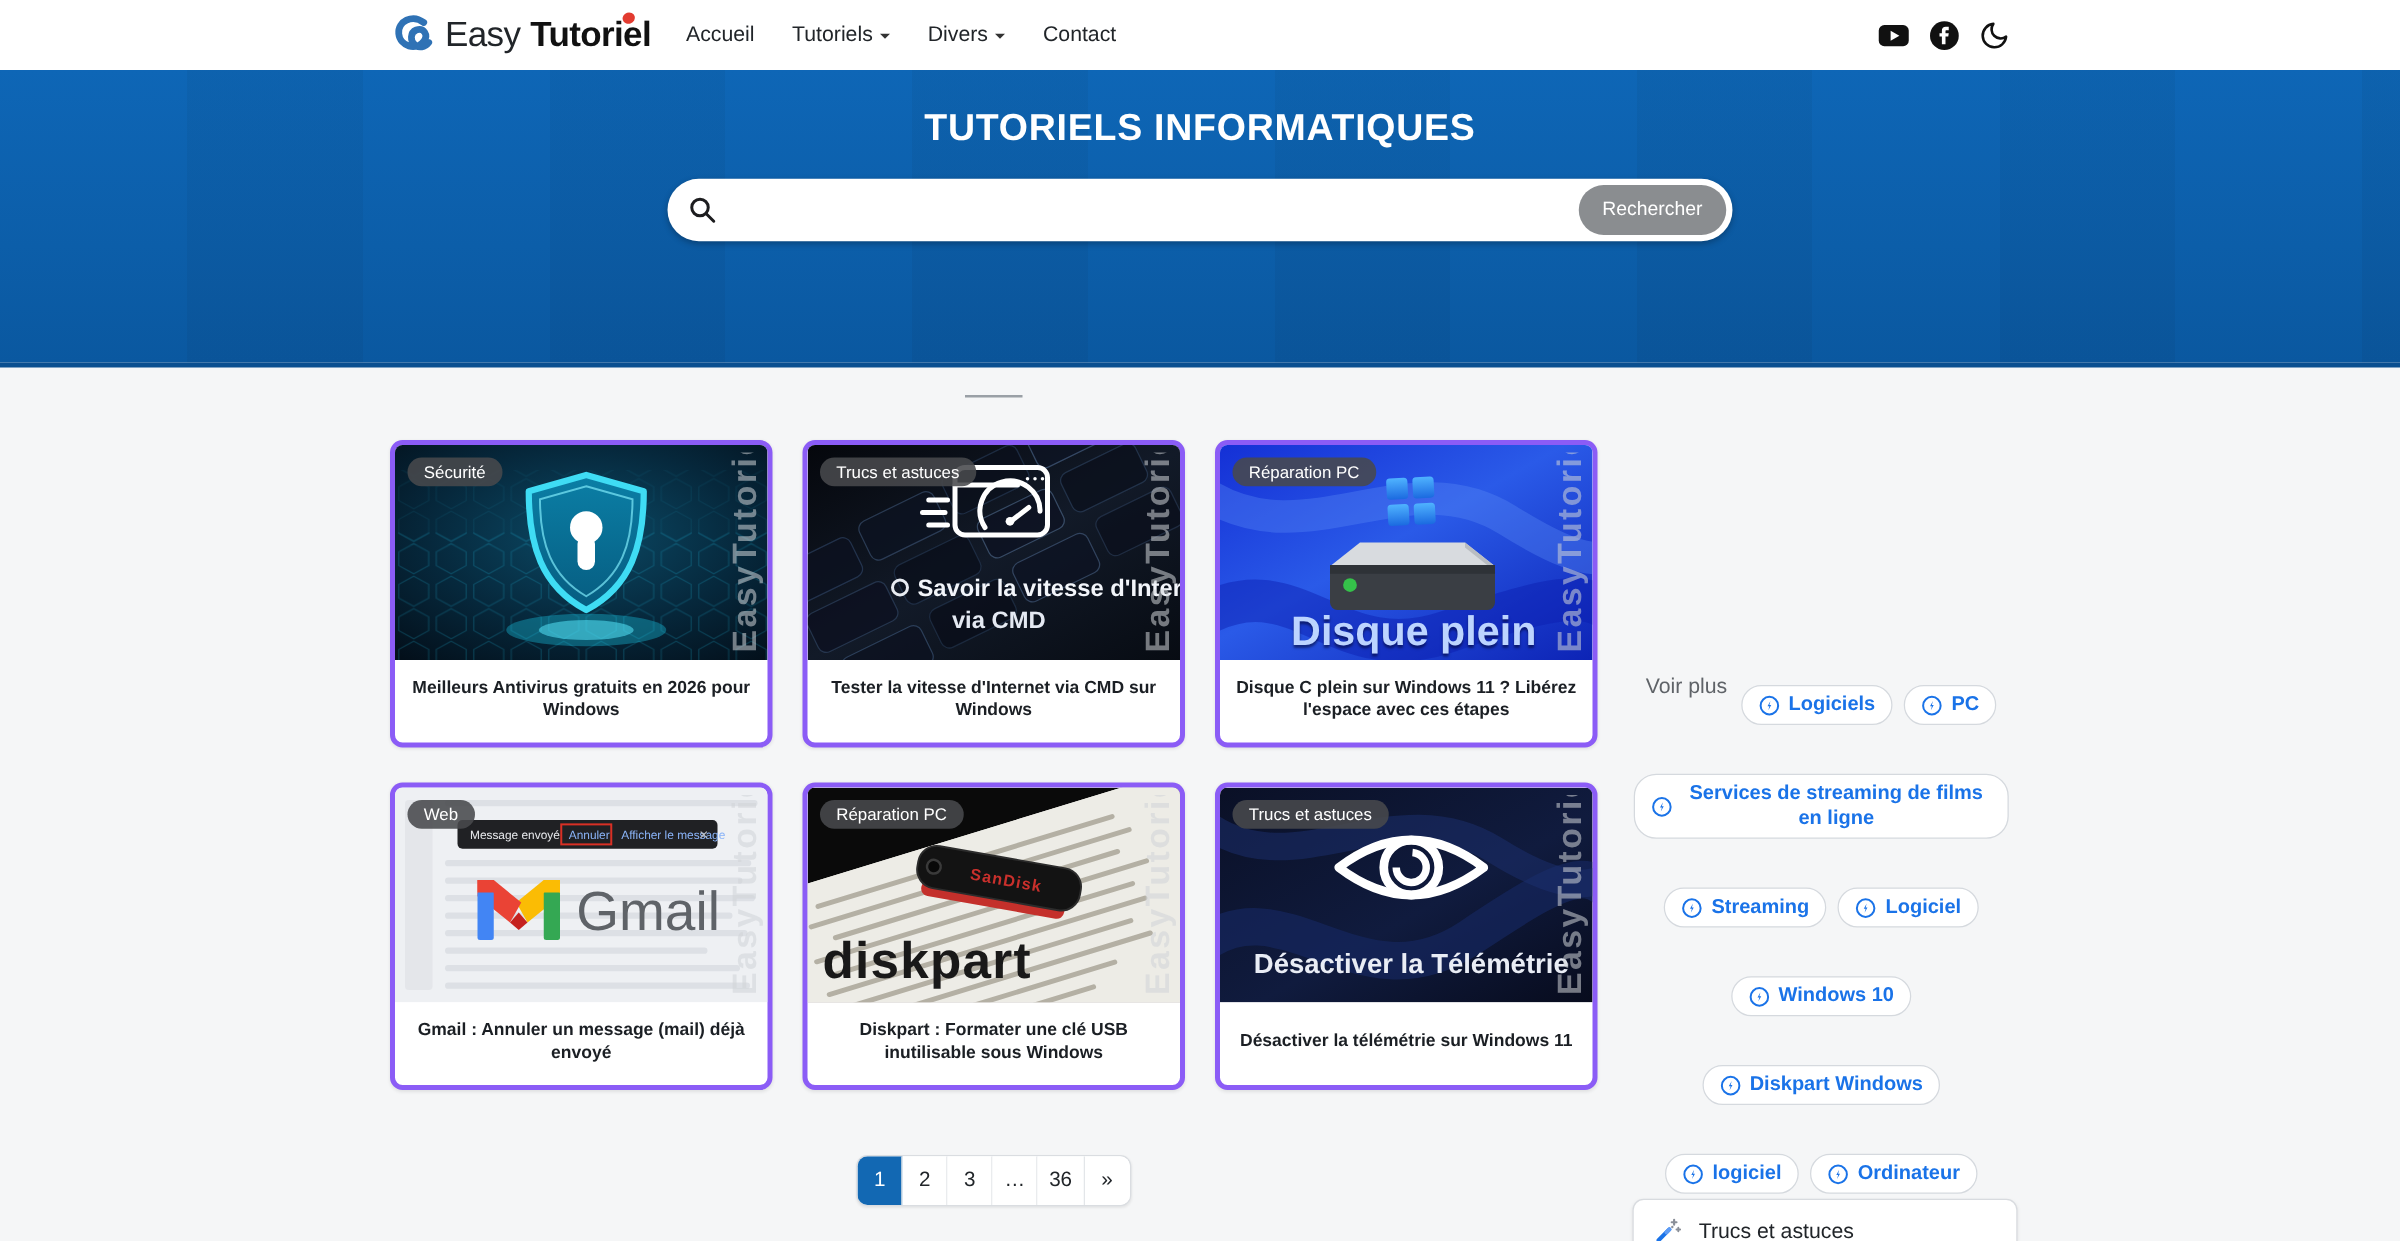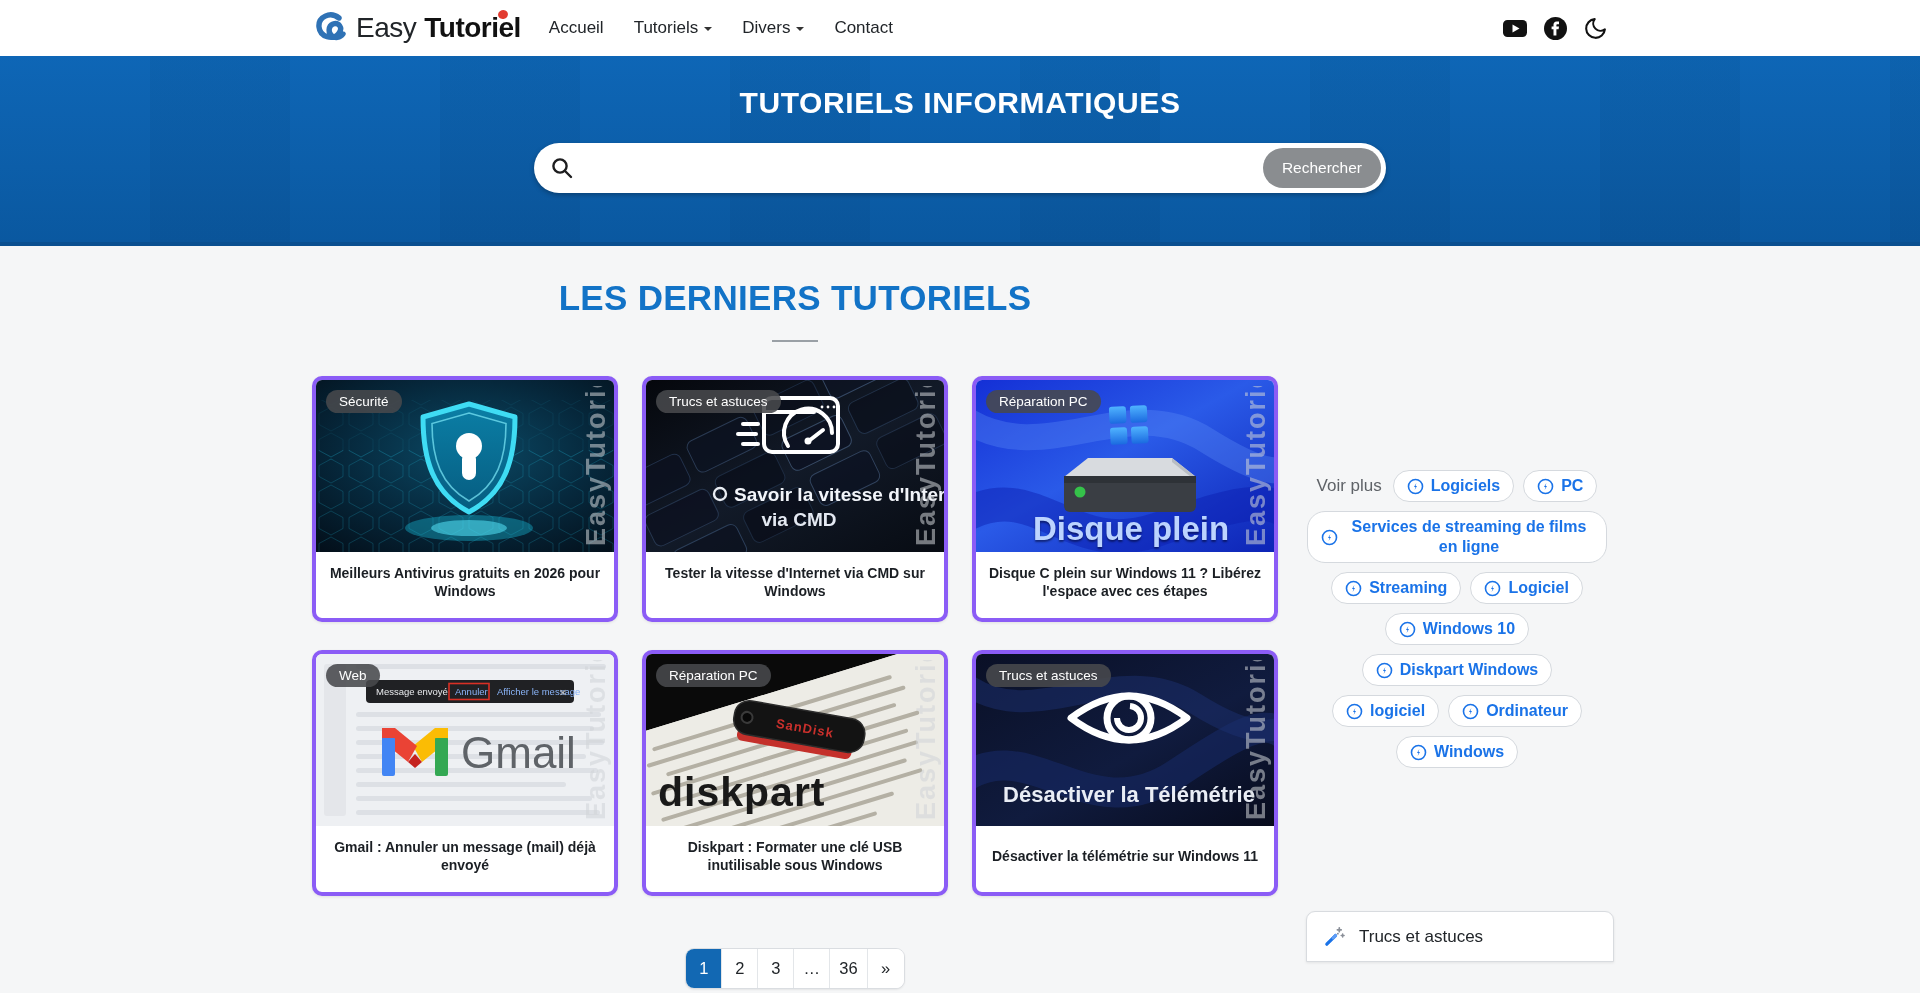--- a/index.html
+++ b/index.html
@@ -13,21 +13,21 @@
   .logo { display:flex; align-items:center; gap:8px; position:relative; font-size:28px; letter-spacing:-0.5px; cursor:pointer; }
   .logo-tutoriel { font-weight:700; color:#111; }
   .logo-dot { position:absolute; right:13px; top:0px; width:10px; height:9px; border-radius:50%; background:#e23b30; transform:rotate(-18deg); }
   .nav-links { display:flex; gap:30px; margin-left:28px; font-size:17px; }
   .nav-link { display:flex; align-items:center; gap:6px; cursor:pointer; color:#212529; }
   .caret { width:0; height:0; border:4.5px solid transparent; border-top-color:#333; margin-top:5px; }
   .nav-icons { margin-left:auto; display:flex; align-items:center; gap:15px; }
   .nav-icon { cursor:pointer; display:flex; align-items:center; }
 
   
-  .hero { height:190px;
+  .hero { height:238px;
     background-image:
       repeating-linear-gradient(90deg, rgba(0,0,0,0) 0px, rgba(0,0,0,0) 150px, rgba(0,0,0,0.045) 150px, rgba(0,0,0,0.045) 290px),
       linear-gradient(180deg,#0e66b6 0%, #0c5ea9 60%, #0a58a0 100%);
     border-bottom:4px solid #0a4f90;
     display:flex; flex-direction:column; align-items:center; }
   .hero-title { margin-top:30px; color:#fff; font-size:30px; font-weight:700; letter-spacing:0.6px; }
   .search-bar { margin-top:23px; width:852px; height:50px; background:#fff; border-radius:999px;
     display:flex; align-items:center; padding:0 5px 0 16px; box-shadow:0 2px 5px rgba(0,0,0,0.28); }
   .search-input { flex:1; border:none; outline:none; font-size:16px; height:40px; background:transparent; margin-left:8px; }
   .search-btn { background:#8a8d90; color:#fff; border:none; border-radius:999px; height:40px;
@@ -58,21 +58,21 @@
     font-size:16.5px; color:#212529; border-right:1px solid #e3e6e9; padding:0 9px; cursor:pointer; background:#fff; }
   .page-item:last-child { border-right:none; }
   .page-item.active { background:#1268b3; color:#fff; }
 
   
   .sidebar { width:302px; position:relative; }
   .tags { margin-top:224px; display:flex; flex-wrap:wrap; justify-content:center; align-items:center; gap:9px 9px; }
   .voir-plus { color:#5f6368; font-size:17px; margin-right:2px; }
   .tag { display:inline-flex; align-items:center; justify-content:center; gap:7px; border:1px solid #d5d9de;
     background:#fff; border-radius:18px; padding:5px 13px; color:#1a73e8; font-size:16px; font-weight:700;
-    cursor:pointer; text-align:center; line-height:1.25; }
+    cursor:pointer; text-align:center; line-height:1.25;margin-top:30px; }
   .tag svg { flex:0 0 auto; }
 
   .cat-panel { position:absolute; top:665px; left:0; right:-6px; background:#fff; border:1px solid #d8dbdf;
     border-radius:9px 9px 0 0; box-shadow:0 1px 3px rgba(0,0,0,0.08); overflow:hidden; }
   .cat-header { padding:12px 16px; font-size:17px; color:#212529; background:#fbfbfc; border-bottom:1px solid #e5e7ea; }
   .cat-item { display:flex; align-items:center; gap:13px; padding:13px 16px; font-size:17px; color:#212529; cursor:pointer; }
 </style>
 </head>
 <body>
 
@@ -132,21 +132,20 @@
       <line x1="15" y1="15" x2="21" y2="21" stroke="#1d1d1f" stroke-width="2.4" stroke-linecap="round"></line>
     </svg>
     <input class="search-input" type="text" placeholder="" style="">
     <button class="search-btn">Rechercher</button>
   </div>
 </section>
 
 <div class="main-wrap">
 
   <div class="left-col">
-    <h2 class="heading">LES DERNIERS TUTORIELS</h2>
     <div class="heading-dash"></div>
 
     <div class="cards-grid">
 
       <article class="card">
         <div class="card-img">
           <span class="badge">Sécurité</span>
           <svg width="306" height="172" viewBox="0 0 306 172" preserveAspectRatio="none">
             <defs>
               <radialGradient id="bg1" cx="50%" cy="42%" r="75%">

